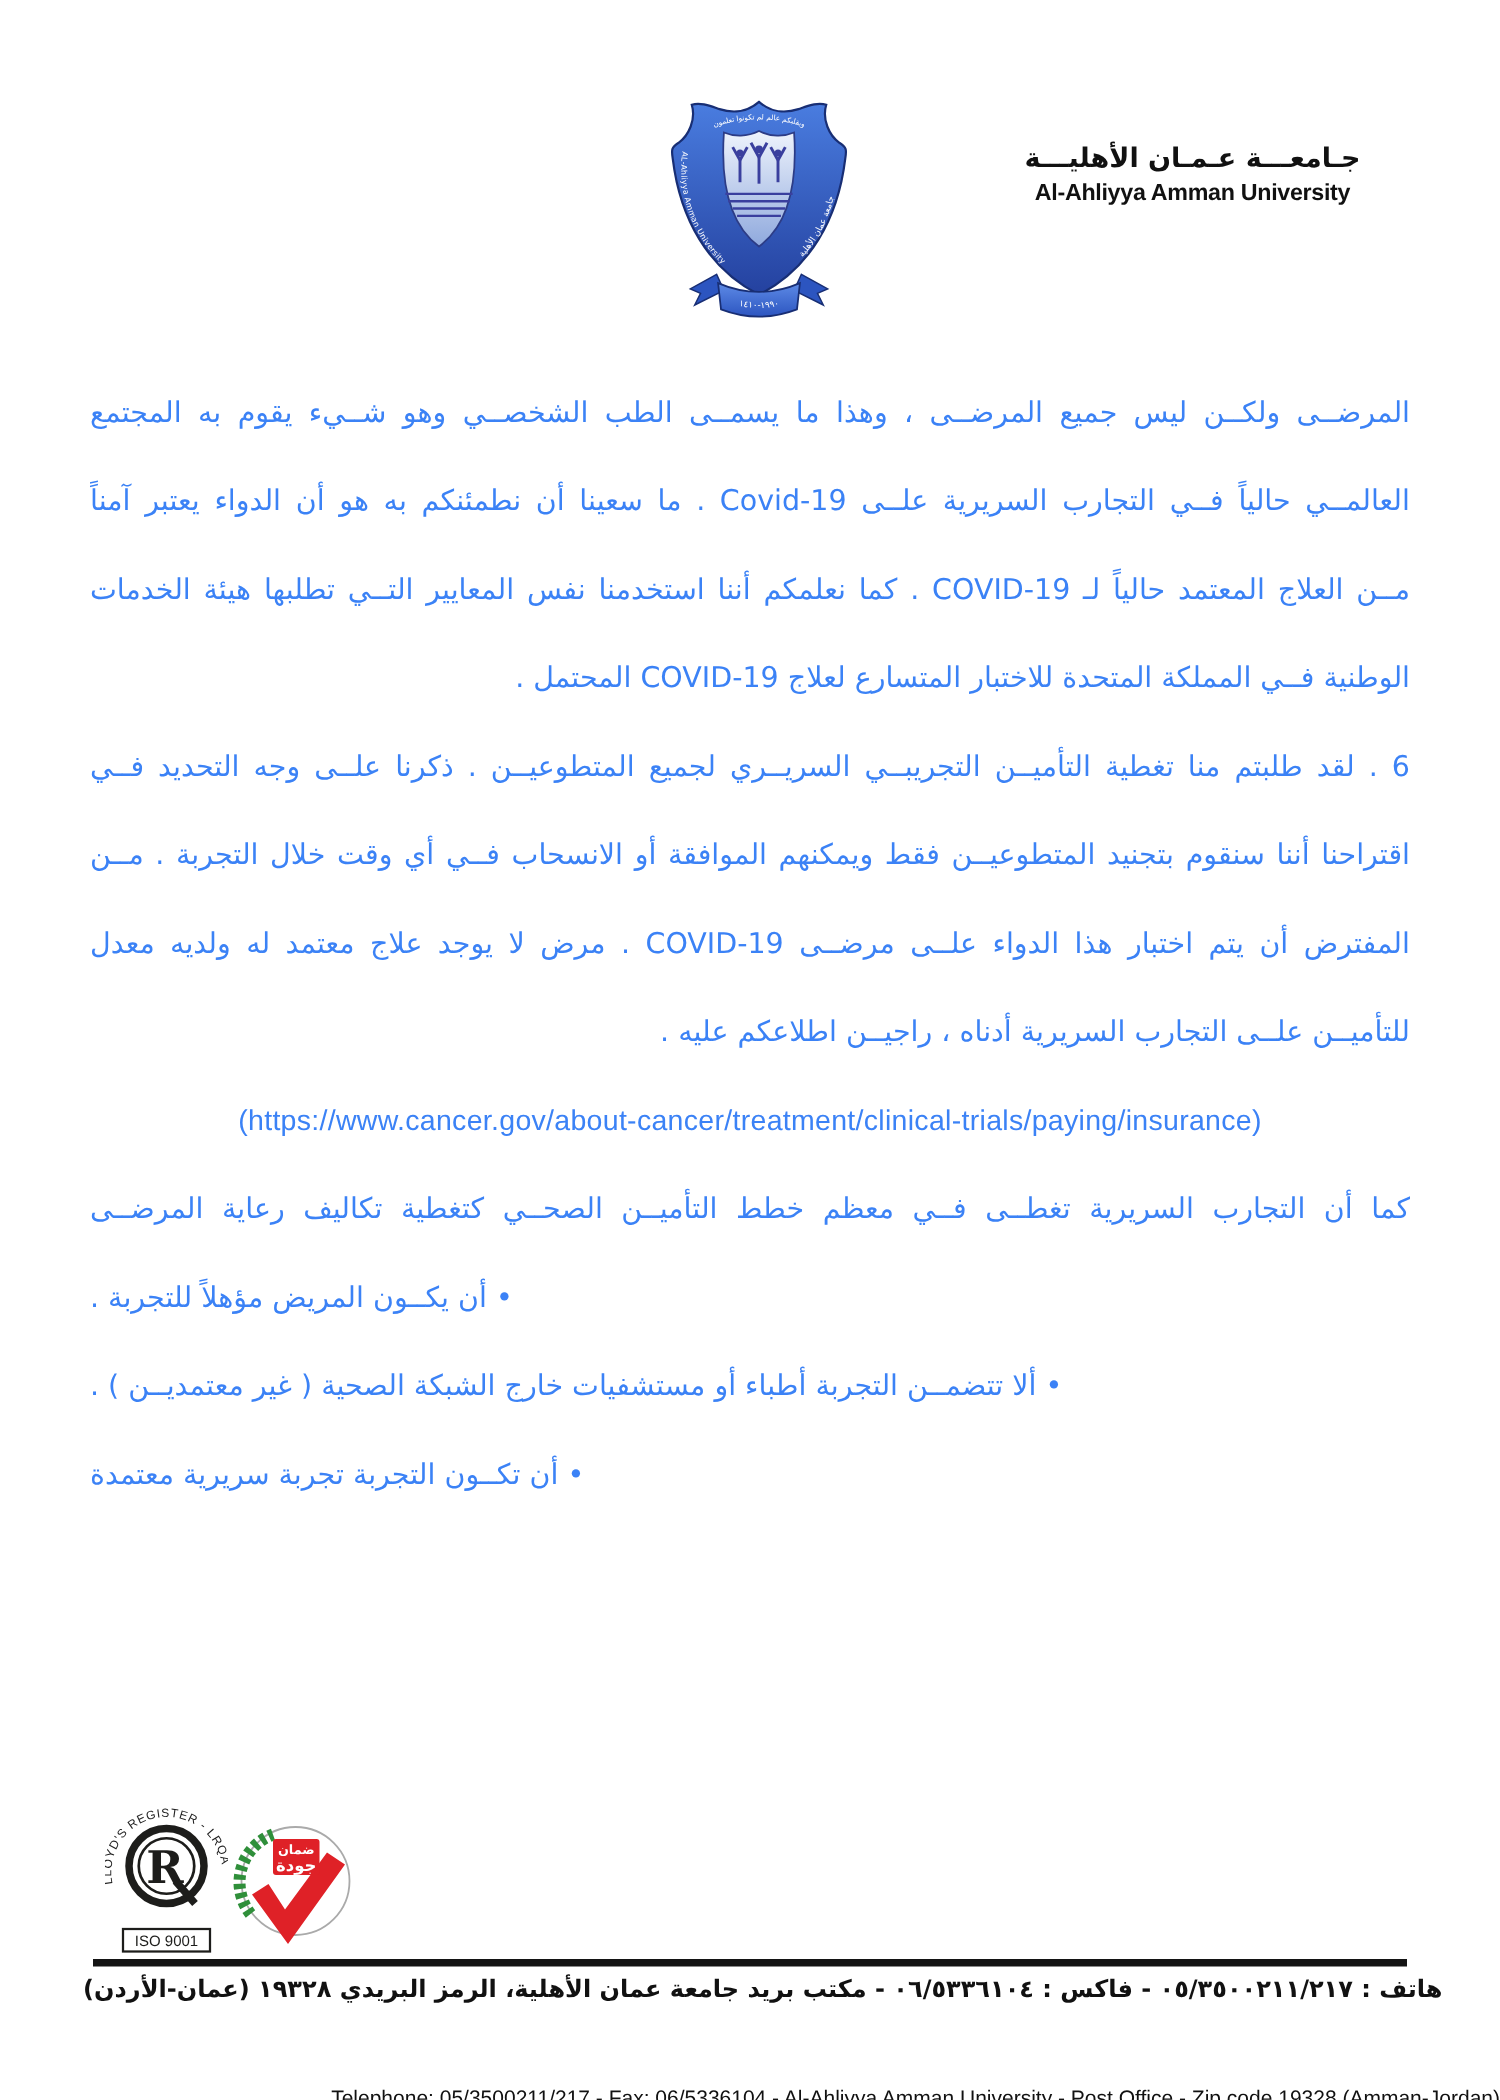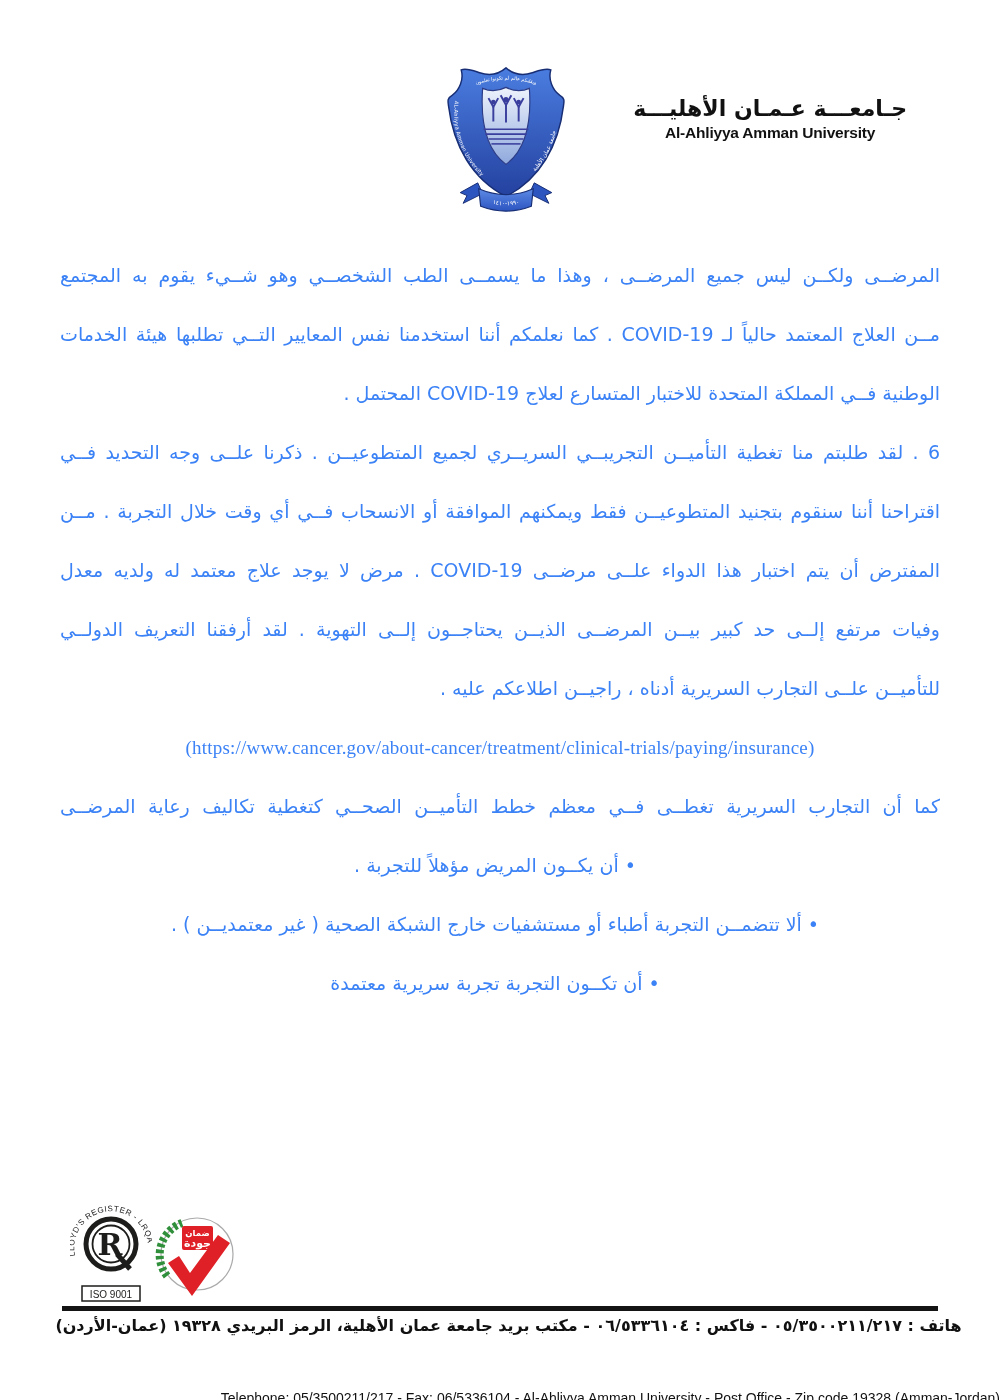--- a/index.html
+++ b/index.html
@@ -2,33 +2,33 @@
 <html><head>
 <meta charset="utf-8">
 <style>
   html,body{margin:0;padding:0;background:#e8e8e8;}
   .page{position:relative;width:1000px;height:1400px;background:#ffffff;margin:0 auto;
         font-family:"DejaVu Sans",sans-serif;color:#111;overflow:hidden;}
 
   
   .uni-logo{position:absolute;left:436px;top:64px;width:140px;height:152px;}
   .masthead{position:absolute;right:93px;top:96px;text-align:center;line-height:1.15;}
-  .mast-ar{font-size:22px;font-weight:bold;direction:rtl;font-family:"DejaVu Sans",sans-serif;}
+  .mast-ar{font-size:18px;font-weight:bold;direction:rtl;font-family:"DejaVu Sans",sans-serif;}
   .mast-en{font-size:15.5px;font-weight:bold;letter-spacing:-0.2px;margin-top:3px;
            font-family:"Liberation Sans",sans-serif;}
 
   
   .body-text{position:absolute;left:60px;right:60px;top:246px;direction:rtl;
              font-size:19px;color:#3b82f6;}
   .line{height:59px;line-height:59px;overflow:hidden;}
   .line.full{text-align:justify;text-align-last:justify;}
   .line.short{text-align:right;}
-  .line.bullet{text-align:center;padding-right:10px;}
+  .line.bullet{text-align:left;padding-right:10px;}
   .line.url{text-align:center;font-size:19px;letter-spacing:0.2px;
-            font-family:Liberation Serif, serif;}
+            font-family:Liberation Sans, sans-serif;}
 
   
   .badges{position:absolute;left:70px;top:1196px;width:190px;height:110px;}
   .lrqa-badge{position:absolute;left:0;top:0;}
   .quality-badge{position:absolute;left:82px;top:16px;}
   .footer-rule{position:absolute;left:62px;right:62px;top:1306px;height:5px;background:#141414;}
   .footer-ar{position:absolute;left:17px;right:0;top:1316px;text-align:center;direction:rtl;
              font-size:16px;font-weight:bold;font-family:"DejaVu Sans",sans-serif;}
   .footer-en{position:absolute;left:0;right:0;top:1390px;text-align:right;
              font-size:14px;font-weight:normal;font-family:"Liberation Sans",sans-serif;}
@@ -109,26 +109,26 @@
     </g>
   </svg>
 
   <div class="masthead">
     <div class="mast-ar">جـامعـــة عـمـان الأهليـــة</div>
     <div class="mast-en">Al-Ahliyya Amman University</div>
   </div>
 
   <div class="body-text">
       <div class="line full">المرضــى ولكــن ليس جميع المرضــى ، وهذا ما يسمــى الطب الشخصــي وهو شــيء يقوم به المجتمع</div>
+      <div class="line full">العالمــي حالياً فــي التجارب السريرية علــى Covid-19 . ما سعينا أن نطمئنكم به هو أن الدواء يعتبر آمناً</div>
       <div class="line full">مــن العلاج المعتمد حالياً لـ COVID-19 . كما نعلمكم أننا استخدمنا نفس المعايير التــي تطلبها هيئة الخدمات الصحية</div>
       <div class="line short">الوطنية فــي المملكة المتحدة للاختبار المتسارع لعلاج COVID-19 المحتمل .</div>
       <div class="line full">6 . لقد طلبتم منا تغطية التأميــن التجريبــي السريــري لجميع المتطوعيــن . ذكرنا علــى وجه التحديد فــي</div>
       <div class="line full">اقتراحنا أننا سنقوم بتجنيد المتطوعيــن فقط ويمكنهم الموافقة أو الانسحاب فــي أي وقت خلال التجربة . مــن</div>
       <div class="line full">المفترض أن يتم اختبار هذا الدواء علــى مرضــى COVID-19 . مرض لا يوجد علاج معتمد له ولديه معدل</div>
-      <div class="line full">وفيات مرتفع إلــى حد كبير بيــن المرضــى الذيــن يحتاجــون إلــى التهوية . لقد أرفقنا التعريف الدولــي</div>
       <div class="line short">للتأميــن علــى التجارب السريرية أدناه ، راجيــن اطلاعكم عليه .</div>
       <div class="line url" dir="ltr">(https://www.cancer.gov/about-cancer/treatment/clinical-trials/paying/insurance)</div>
       <div class="line full">كما أن التجارب السريرية تغطــى فــي معظم خطط التأميــن الصحــي كتغطية تكاليف رعاية المرضــى</div>
       <div class="line bullet">• أن يكــون المريض مؤهلاً للتجربة .</div>
       <div class="line bullet">• ألا تتضمــن التجربة أطباء أو مستشفيات خارج الشبكة الصحية ( غير معتمديــن ) .</div>
       <div class="line bullet">• أن تكــون التجربة تجربة سريرية معتمدة</div>
     </div>
 
   <div class="badges">
     <svg class="lrqa-badge" width="82" height="106" viewBox="0 0 82 106" xmlns="http://www.w3.org/2000/svg">

